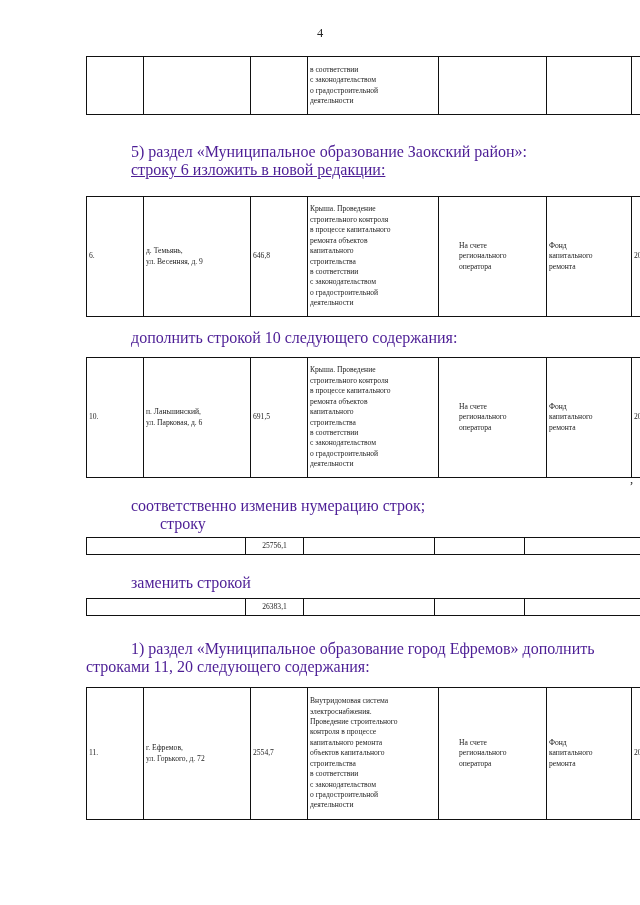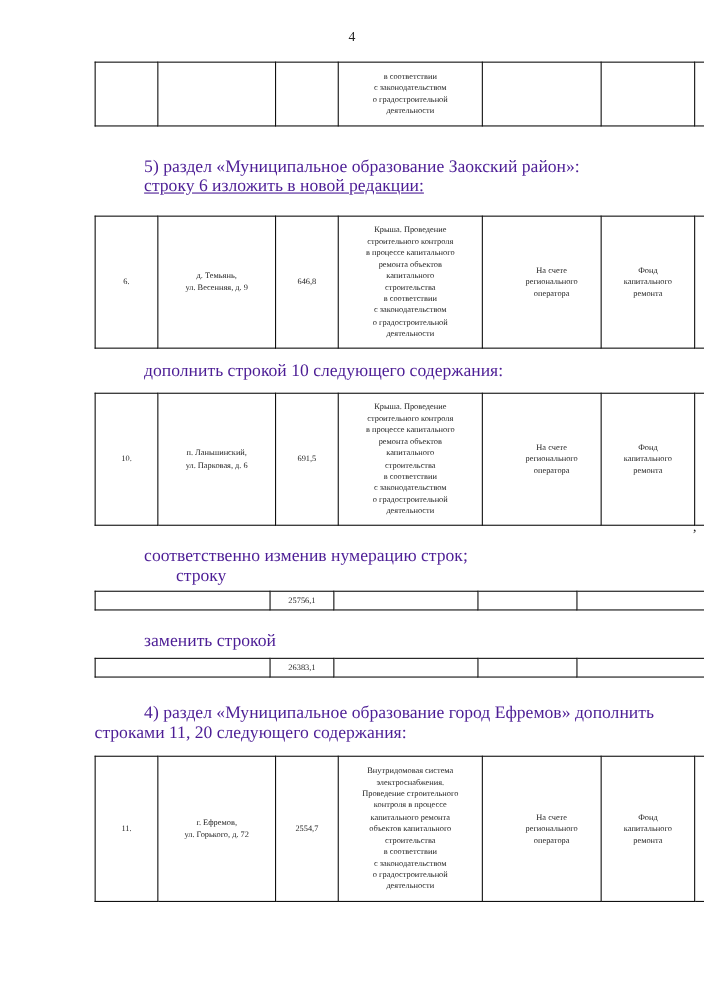--- a/index.html
+++ b/index.html
@@ -45,21 +45,20 @@
   table {
     position: absolute;
     border-collapse: collapse;
     table-layout: fixed;
     font-size: 7.6px;
     line-height: 10.1px;
     color: #1d1d1d;
   }
   table td {
     border: 1px solid #111111;
-    text-align: center;
     vertical-align: middle;
     padding: 1px 2px;
     overflow: hidden;
   }
   table.main td.c-num      { width: 52px; }
   table.main td.c-addr     { width: 102px; }
   table.main td.c-area     { width: 52px; }
   table.main td.c-work     { width: 126px; line-height: 10.4px; }
   table.main td.c-acct     { width: 85px; padding-left: 20px; }
   table.main td.c-fund     { width: 80px; }
@@ -206,21 +205,21 @@
         <tr>
       <td class="s-a"></td>
       <td class="s-b">26383,1</td>
       <td class="s-c"></td>
       <td class="s-d"></td>
       <td class="s-e"></td>
     </tr>
   </tbody>
     </table>
 
-  <div class="para justify" style="left:86px; top:640px; width:547px; text-indent:45px;">4) раздел «Муниципальное образование город Ефремов» дополнить</div>
+  <div class="para justify" style="left:86px; top:640px; width:547px; text-indent:45px;">1) раздел «Муниципальное образование город Ефремов» дополнить</div>
   <div class="para" style="left:86px; top:658px; width:547px;">строками 11, 20 следующего содержания:</div>
 
   <table class="main" style="left:86px; top:687px; width:547px; height:133px;">
     <tbody>
         <tr>
       <td class="c-num">11.</td>
       <td class="c-addr">
         <span class="work-line nowrap">г. Ефремов,</span>
         <span class="work-line nowrap">ул. Горького, д. 72</span>
       </td>

